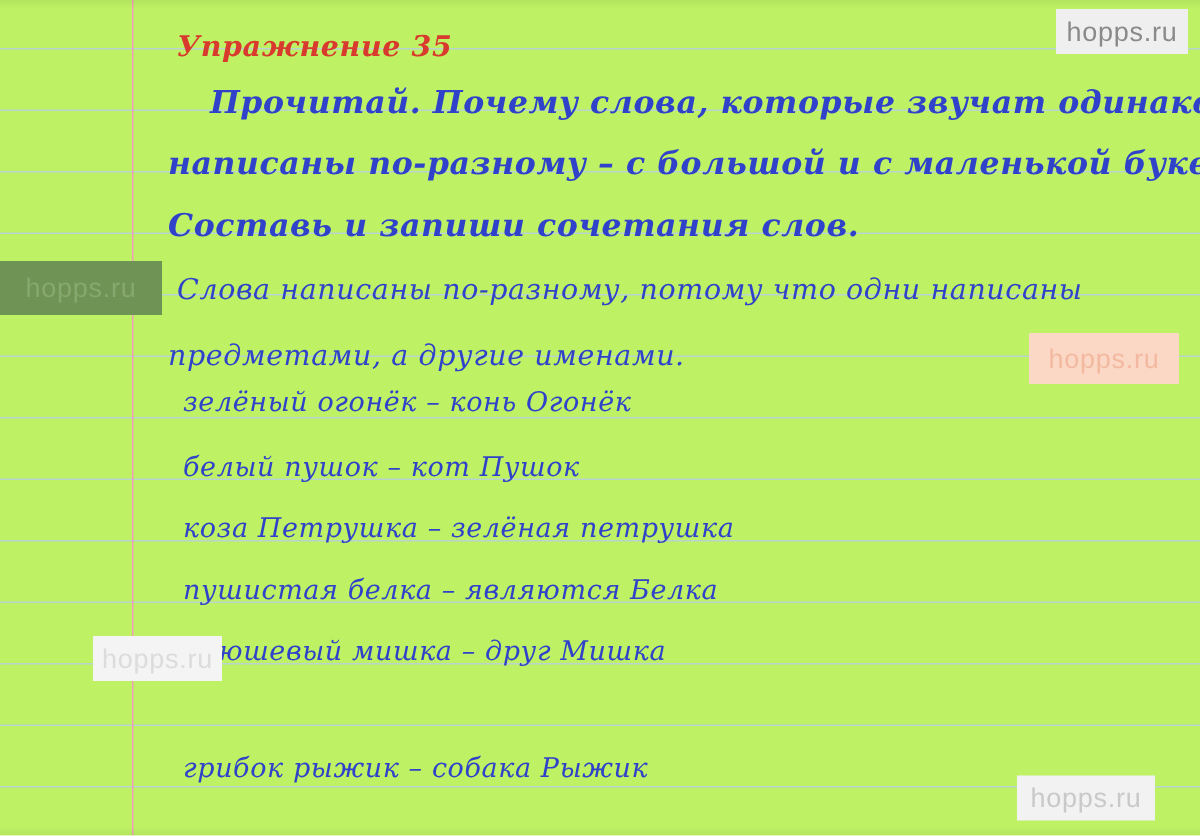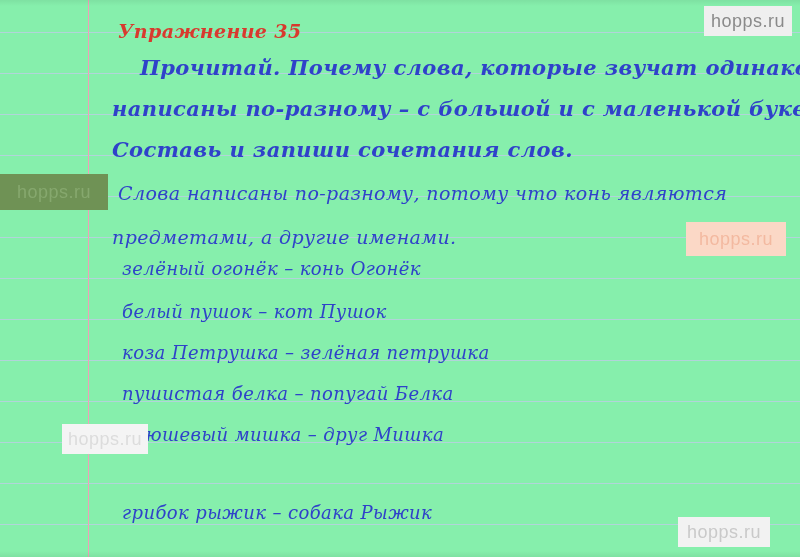--- a/index.html
+++ b/index.html
@@ -5,21 +5,21 @@
   html, body {
     margin: 0;
     padding: 0;
     background: #ffffff;
   }
   #page {
     position: relative;
     width: 800px;
     height: 557px;
     overflow: hidden;
-    background: #86efac;
+    background: #bef264;
     font-family: "DejaVu Sans", sans-serif;
   }
   
   #rules {
     position: absolute;
     inset: 0;
     z-index: 0;
   }
   .rule {
     position: absolute;
@@ -178,27 +178,27 @@
   </div>
 
   <div id="content">
 
     <div class="hand title">Упражнение 35</div>
 
     <div class="hand task l1">Прочитай. Почему слова, которые звучат одинаково,</div>
     <div class="hand task l2">написаны по-разному – с большой и с маленькой буквы?</div>
     <div class="hand task l3">Составь и запиши сочетания слов.</div>
 
-    <div class="hand ans a1">Слова написаны по-разному, потому что конь являются</div>
+    <div class="hand ans a1">Слова написаны по-разному, потому что одни написаны</div>
     <div class="hand ans a2">предметами, а другие именами.</div>
 
     <div class="hand pair p1">зелёный огонёк – конь Огонёк</div>
     <div class="hand pair p3">коза Петрушка – зелёная петрушка</div>
     <div class="hand pair p2">белый пушок – кот Пушок</div>
-    <div class="hand pair p4">пушистая белка – попугай Белка</div>
+    <div class="hand pair p4">пушистая белка – являются Белка</div>
     <div class="hand pair p5">плюшевый мишка – друг Мишка</div>
     <div class="hand pair p7">грибок рыжик – собака Рыжик</div>
   </div>
 
   <div class="wm wm-tr">hopps.ru</div>
   <div class="wm wm-left">hopps.ru</div>
   <div class="wm wm-right">hopps.ru</div>
   <div class="wm wm-mid">hopps.ru</div>
   <div class="wm wm-br">hopps.ru</div>
 

